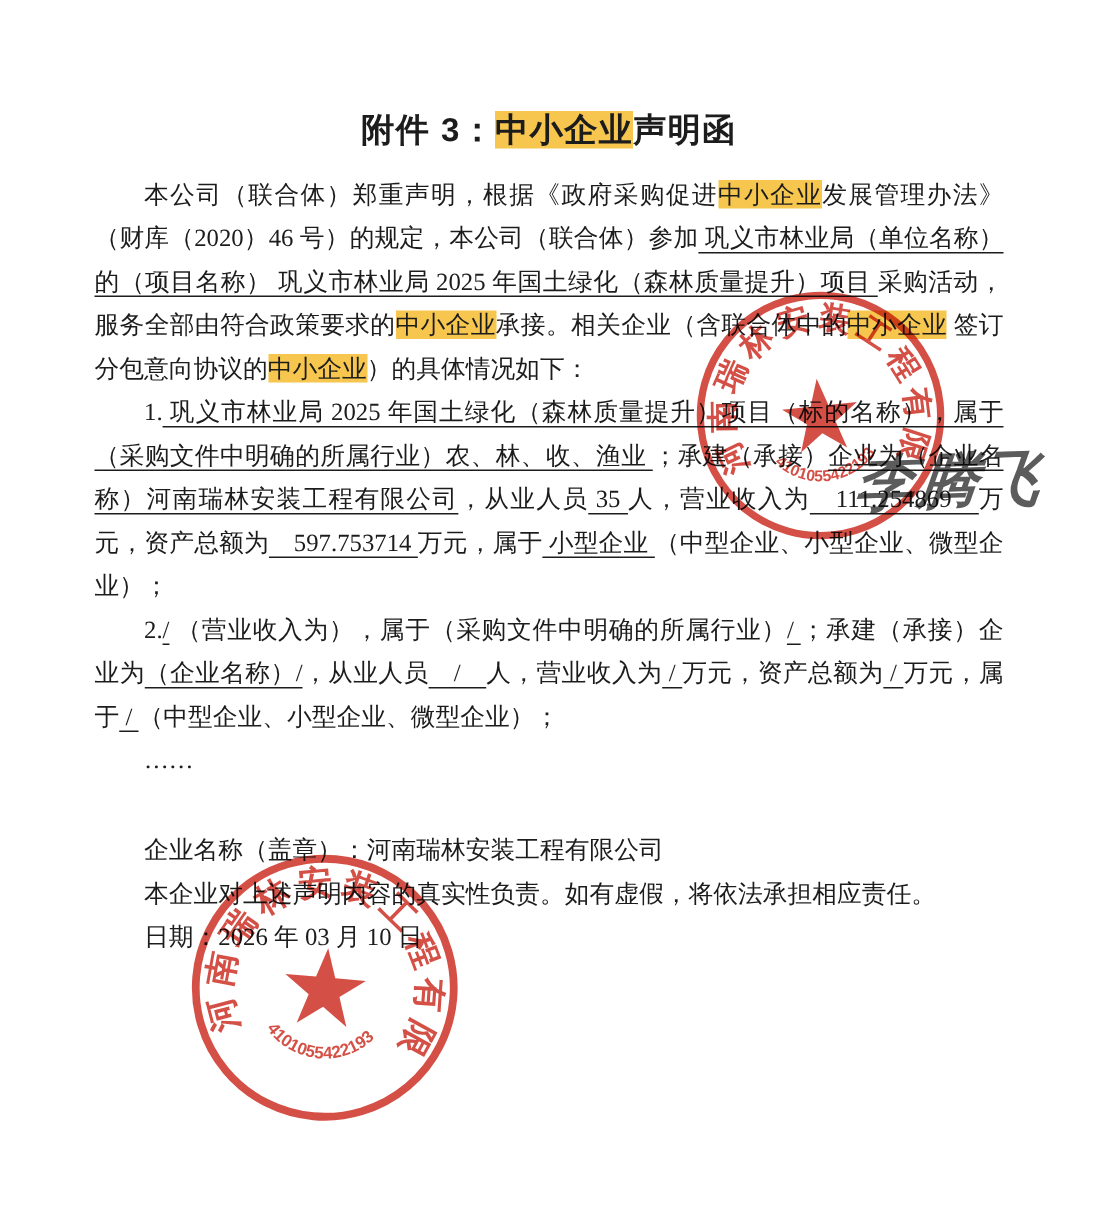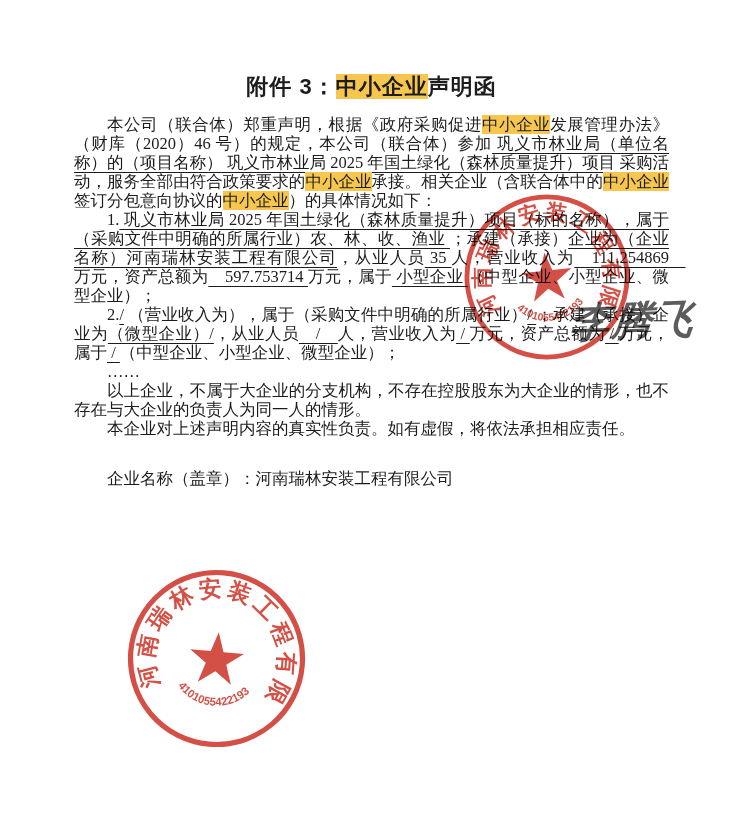--- a/index.html
+++ b/index.html
@@ -6,29 +6,29 @@
     --hl:#F6C64F;
     --stamp-red:#CE382C;
     --ink:#1c1c1c;
     --sig:#3f3f3f;
   }
   html,body{margin:0;padding:0;}
   body{
     width:732px;height:821px;background:#ffffff;position:relative;overflow:hidden;
     font-family:"Liberation Serif","DejaVu Serif",serif;color:var(--ink);
   }
-  .doc-page{position:absolute;inset:0;background:#ffffff;padding-left:11px;}
+  .doc-page{position:absolute;inset:0;background:#ffffff;}
   .doc-title{
     margin-top:72px;text-align:center;
     font-family:"Liberation Sans","DejaVu Sans",sans-serif;
     font-size:22px;font-weight:bold;letter-spacing:1px;
   }
   .doc-body{
     margin:13px 63px 0 63px;
-    font-size:16.5px;line-height:19px;text-align:justify;
+    font-size:16.5px;line-height:29px;text-align:justify;
   }
   .doc-body p{margin:0;}
   .doc-body p.indent{text-indent:33px;}
   .doc-body p.gap{margin-top:31px;}
   .hl{background:var(--hl);}
   .u{text-decoration:underline;text-underline-offset:4px;text-decoration-thickness:1px;}
   .stamp{
     position:absolute;mix-blend-mode:multiply;opacity:.88;color:var(--stamp-red);
     pointer-events:none;
   }
@@ -49,25 +49,25 @@
 
 <div class="doc-page">
 
   <div class="doc-title">
     <span>附件 3：</span><span class="hl">中小企业</span><span>声明函</span>
   </div>
 
   <div class="doc-body">
       <p class="indent"><span>本公司（联合体）郑重声明，根据《政府采购促进</span><span class="hl">中小企业</span><span>发展管理办法》（财库（2020）46 号）的规定，本公司（联合体）参加</span><span class="u"> 巩义市林业局（单位名称）的（项目名称） 巩义市林业局 2025 年国土绿化（森林质量提升）项目 </span><span>采购活动，服务全部由符合政策要求的</span><span class="hl">中小企业</span><span>承接。相关企业（含联合体中的</span><span class="hl">中小企业</span><span> 签订分包意向协议的</span><span class="hl">中小企业</span><span>）的具体情况如下：</span></p>
       <p class="indent"><span>1.</span><span class="u"> 巩义市林业局 2025 年国土绿化（森林质量提升）项目（标的名称），属于（采购文件中明确的所属行业）农、林、收、渔业 </span><span>；承建（承接）</span><span class="u">企业为（企业名称）河南瑞林安装工程有限公司</span><span>，从业人员</span><span class="u"> 35 </span><span>人，营业收入为</span><span class="u">　111.254869　</span><span>万元，资产总额为</span><span class="u">　597.753714 </span><span>万元，属于</span><span class="u"> 小型企业 </span><span>（中型企业、小型企业、微型企业）；</span></p>
-      <p class="indent"><span>2.</span><span class="u">/</span><span> （营业收入为），属于（采购文件中明确的所属行业）</span><span class="u">/ </span><span>；承建（承接）企业为</span><span class="u">（微型企业）/</span><span>，从业人员</span><span class="u">　/　</span><span>人，营业收入为</span><span class="u"> / </span><span>万元，资产总额为</span><span class="u"> / </span><span>万元，属于</span><span class="u"> / </span><span>（中型企业、小型企业、微型企业）；</span></p>
+      <p class="indent"><span>2.</span><span class="u">/</span><span> （营业收入为），属于（采购文件中明确的所属行业）</span><span class="u">/ </span><span>；承建（承接）企业为</span><span class="u">（企业名称）/</span><span>，从业人员</span><span class="u">　/　</span><span>人，营业收入为</span><span class="u"> / </span><span>万元，资产总额为</span><span class="u"> / </span><span>万元，属于</span><span class="u"> / </span><span>（中型企业、小型企业、微型企业）；</span></p>
       <p class="indent"><span>……</span></p>
-      <p class="indent"><span>以上企业，不属于大企业的分支机构，不存在控股股东为大企业的情形，也不存在与大企业的负责人为同一人的情形。</span></p>
+      <p class="indent gap"><span>企业名称（盖章）：河南瑞林安装工程有限公司</span></p>
       <p class="indent"><span>本企业对上述声明内容的真实性负责。如有虚假，将依法承担相应责任。</span></p>
-      <p class="indent gap"><span>企业名称（盖章）：河南瑞林安装工程有限公司</span></p>
+      <p class="indent"><span>日期：2026 年 03 月 10 日</span></p>
     </div>
 
   <svg width="0" height="0" style="position:absolute" aria-hidden="true">
     <defs>
       <g id="seal-art">
         <circle cx="100" cy="100" r="91" fill="none" stroke="currentColor" stroke-width="5.5"></circle>
         <path id="seal-top-arc" d="M 42.84,133 A 66,66 0 1 1 157.16,133" fill="none"></path>
         <text font-size="24" font-weight="bold" fill="currentColor" font-family="Liberation Sans, DejaVu Sans, sans-serif">
           <textPath href="#seal-top-arc" textLength="338" lengthAdjust="spacerAndGlyphs">河南瑞林安装工程有限公司</textPath>
         </text>

